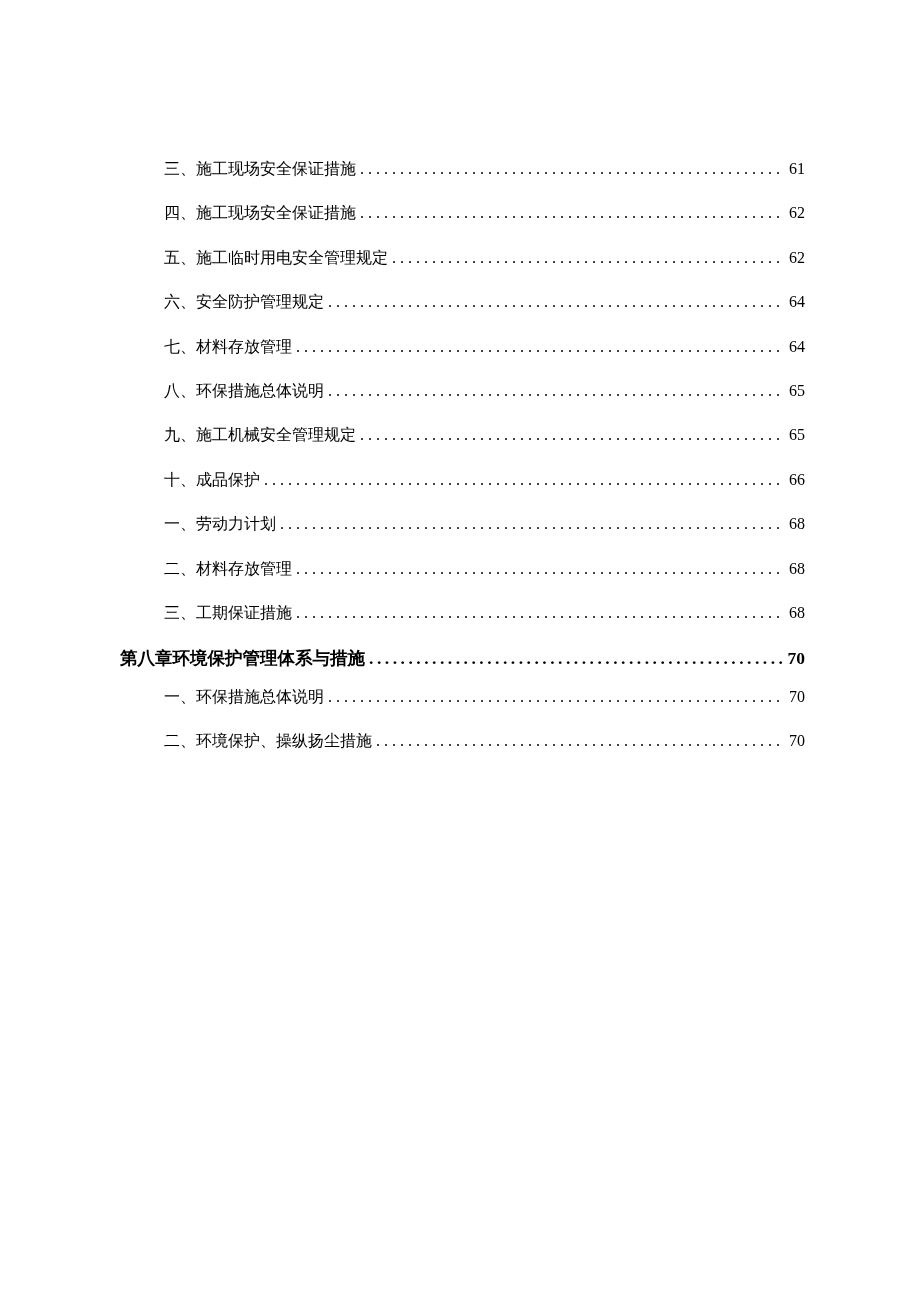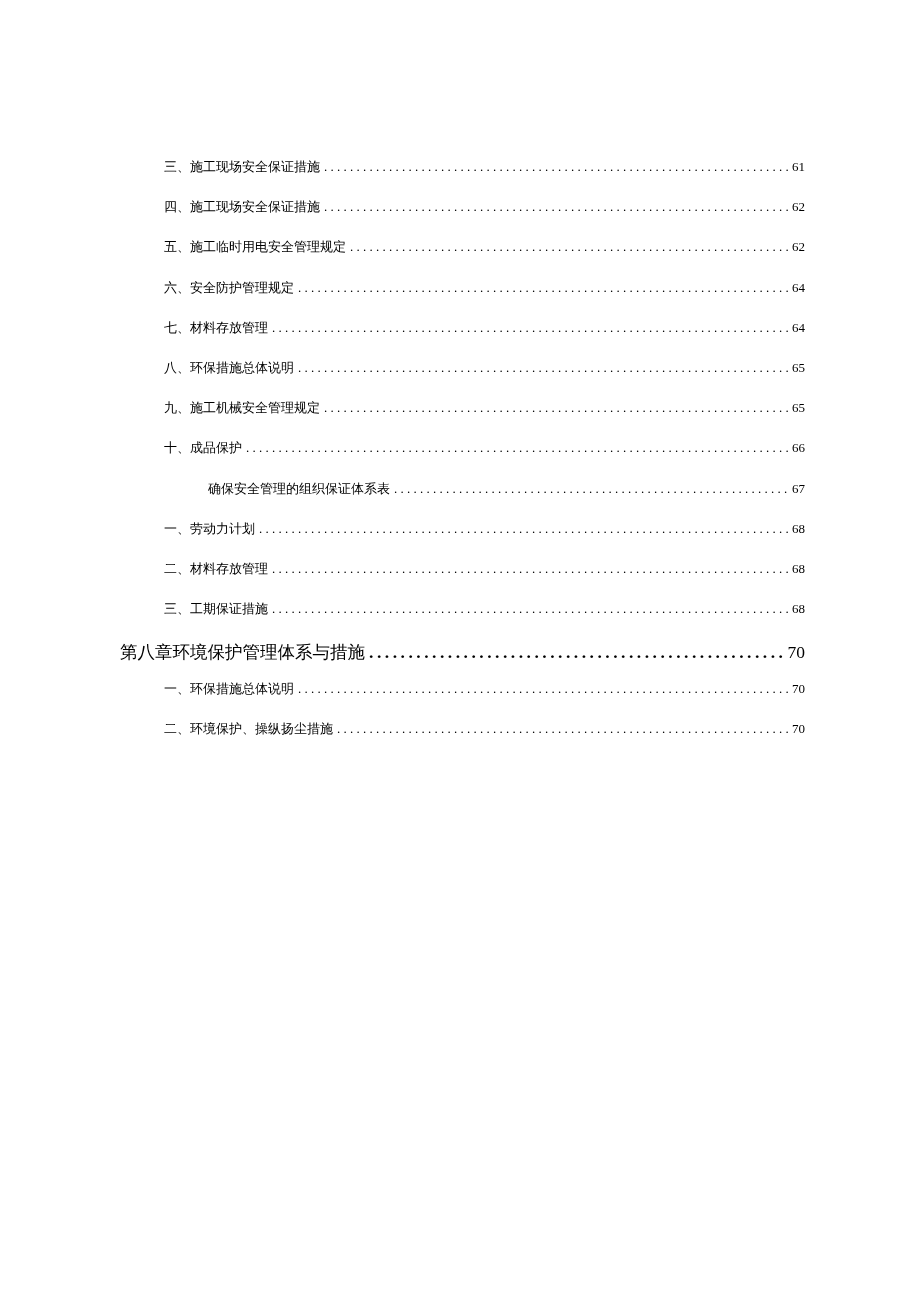--- a/index.html
+++ b/index.html
@@ -18,26 +18,26 @@
       padding-right: 115px;
     }
     .toc-list {
       width: 100%;
     }
     .toc-entry {
       display: flex;
       align-items: baseline;
       white-space: nowrap;
       margin-bottom: 22px;
-      font-size: 13px;
+      font-size: 16px;
       line-height: 1.4;
     }
     .toc-entry.chapter {
       font-size: 17.5px;
-      font-weight: normal;
+      font-weight: bold;
       margin-bottom: 15px;
       margin-top: 2px;
     }
     .toc-entry.level-2 {
       padding-left: 44px;
     }
     .toc-entry.level-3 {
       padding-left: 88px;
     }
     .toc-label {
@@ -109,25 +109,20 @@
     <span class="toc-leader"></span>
     <span class="toc-page">65</span>
   </div>
 
   <div class="toc-entry level-2">
     <span class="toc-label">十、成品保护</span>
     <span class="toc-leader"></span>
     <span class="toc-page">66</span>
   </div>
 
-  <div class="toc-entry level-3">
-    <span class="toc-label">确保安全管理的组织保证体系表</span>
-    <span class="toc-leader"></span>
-    <span class="toc-page">67</span>
-  </div>
 
   <div class="toc-entry level-2">
     <span class="toc-label">一、劳动力计划</span>
     <span class="toc-leader"></span>
     <span class="toc-page">68</span>
   </div>
 
   <div class="toc-entry level-2">
     <span class="toc-label">二、材料存放管理</span>
     <span class="toc-leader"></span>

